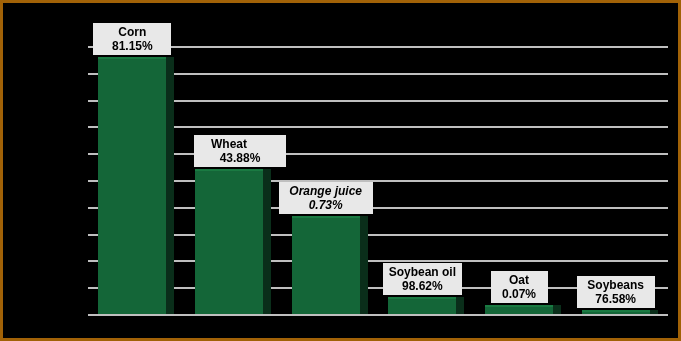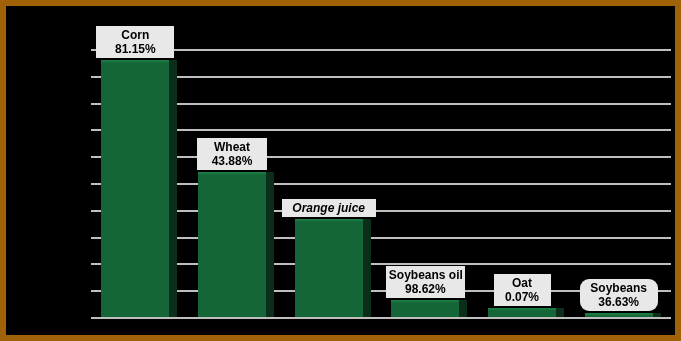--- a/index.html
+++ b/index.html
@@ -9,21 +9,21 @@
   }
   body {
     font-family: "Liberation Sans", sans-serif;
   }
   #chart-root {
     position: relative;
     width: 681px;
     height: 341px;
     background: #000000;
     box-sizing: border-box;
-    border: 6px solid #a16207;
+    border: 3px solid #a16207;
     overflow: hidden;
   }
   
   #plot-area {
     position: absolute;
     left: 85px;
     top: 43px;
     width: 580px;
     height: 268px;
   }
@@ -130,62 +130,63 @@
         <span class="lbl-name" style="width: 72px; overflow: hidden;">Corn</span>
         <span class="lbl-value">81.15%</span>
       </div>
       <div class="bar-slot" style="left: 107px; width: 76px;">
         <div class="bar" style="height: 144.72px;">
           <div class="bar-face" style="background: rgb(20, 102, 56);"></div>
           <div class="bar-side" style="background: rgb(10, 46, 26);"></div>
           <div class="bar-top"></div>
         </div>
       </div>
-      <div class="data-label" style="background: rgb(232, 232, 232); color: rgb(0, 0, 0); left: 106px; width: 70px; bottom: 146.72px;">
+      <div class="data-label" style="background: rgb(232, 232, 232); color: rgb(0, 0, 0); left: 106px; width: 92px; bottom: 146.72px;">
         <span class="lbl-name" style="width: 64px; overflow: hidden;">Wheat</span>
         <span class="lbl-value">43.88%</span>
       </div>
       <div class="bar-slot" style="left: 203.667px; width: 76px;">
         <div class="bar" style="height: 97.82px;">
           <div class="bar-face" style="background: rgb(20, 102, 56);"></div>
           <div class="bar-side" style="background: rgb(10, 46, 26);"></div>
           <div class="bar-top"></div>
         </div>
       </div>
       <div class="data-label" style="background: rgb(232, 232, 232); color: rgb(0, 0, 0); left: 190.667px; width: 94px; bottom: 99.82px; font-style: italic;">
         <span class="lbl-name" style="width: 88px; overflow: hidden;">Orange juice</span>
+        <span class="lbl-value">0.73%</span>
       </div>
       <div class="bar-slot" style="left: 300.333px; width: 76px;">
         <div class="bar" style="height: 17.42px;">
           <div class="bar-face" style="background: rgb(20, 102, 56);"></div>
           <div class="bar-side" style="background: rgb(10, 46, 26);"></div>
           <div class="bar-top"></div>
         </div>
       </div>
       <div class="data-label" style="background: rgb(232, 232, 232); color: rgb(0, 0, 0); left: 294.833px; width: 79px; bottom: 19.42px;">
-        <span class="lbl-name" style="width: 73px; overflow: hidden;">Soybeans oil</span>
+        <span class="lbl-name" style="width: 73px; overflow: hidden;">Soybean oil</span>
         <span class="lbl-value">98.62%</span>
       </div>
       <div class="bar-slot" style="left: 397px; width: 76px;">
         <div class="bar" style="height: 9.38px;">
           <div class="bar-face" style="background: rgb(20, 102, 56);"></div>
           <div class="bar-side" style="background: rgb(10, 46, 26);"></div>
           <div class="bar-top"></div>
         </div>
       </div>
       <div class="data-label" style="background: rgb(232, 232, 232); color: rgb(0, 0, 0); left: 402.5px; width: 57px; bottom: 11.38px;">
         <span class="lbl-name" style="width: 51px; overflow: hidden;">Oat</span>
         <span class="lbl-value">0.07%</span>
       </div>
       <div class="bar-slot" style="left: 493.667px; width: 76px;">
         <div class="bar" style="height: 4.02px;">
           <div class="bar-face" style="background: rgb(20, 102, 56);"></div>
           <div class="bar-side" style="background: rgb(10, 46, 26);"></div>
           <div class="bar-top"></div>
         </div>
       </div>
-      <div class="data-label" style="background: rgb(232, 232, 232); color: rgb(0, 0, 0); left: 488.667px; width: 78px; bottom: 6.02px; border-radius: 9px;">
+      <div class="data-label" style="background: rgb(232, 232, 232); color: rgb(0, 0, 0); left: 488.667px; width: 78px; bottom: 6.02px;">
         <span class="lbl-name" style="width: 72px; overflow: hidden;">Soybeans</span>
-        <span class="lbl-value">36.63%</span>
+        <span class="lbl-value">76.58%</span>
       </div>
     </div>
 
 </div>
 
 </body></html>

